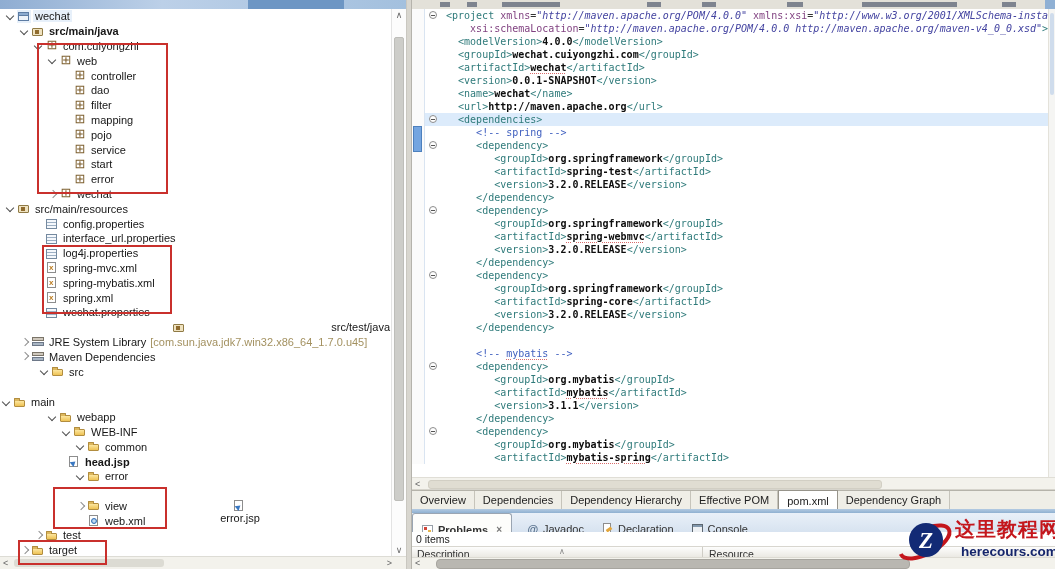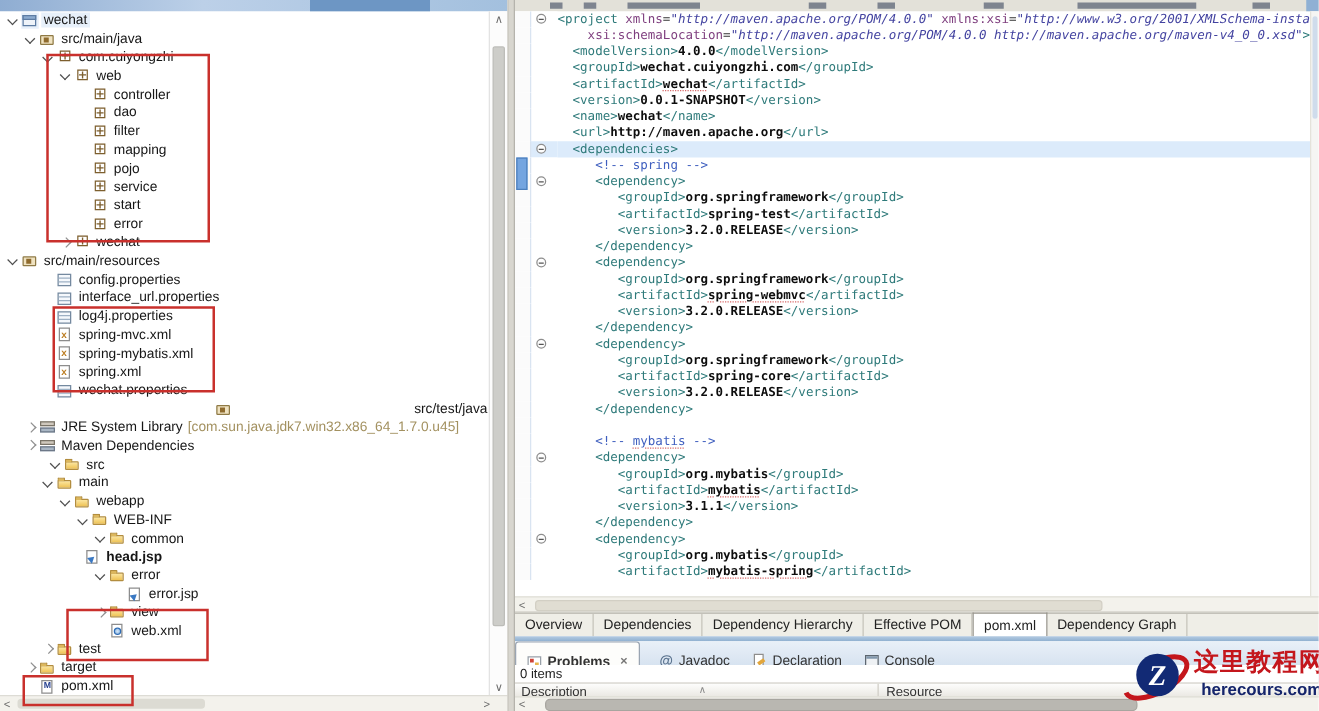--- a/index.html
+++ b/index.html
@@ -122,21 +122,21 @@
 <div class="screen">
 
   <aside class="explorer">
     <div class="exp-top"></div>
     <div class="tree" id="tree">
         <div class="trow sel" style="padding-left: 4px;">
           <span class="exp chev-d"></span>
           <span class="ic ic-project"></span>
           <span class="lbl">wechat</span>
         </div>
-        <div class="trow" style="padding-left: 18px;">
+        <div class="trow" style="padding-left: 18px; font-weight: bold;">
           <span class="exp chev-d"></span>
           <span class="ic ic-srcpkg"></span>
           <span class="lbl">src/main/java</span>
         </div>
         <div class="trow" style="padding-left: 32px;">
           <span class="exp chev-d"></span>
           <span class="ic ic-package">⊞</span>
           <span class="lbl">com.cuiyongzhi</span>
         </div>
         <div class="trow" style="padding-left: 46px;">
@@ -243,21 +243,21 @@
         <div class="trow" style="padding-left: 18px;">
           <span class="exp chev-r"></span>
           <span class="ic ic-lib"></span>
           <span class="lbl">Maven Dependencies</span>
         </div>
         <div class="trow" style="padding-left: 22px; margin-left: 16px;">
           <span class="exp chev-d"></span>
           <span class="ic ic-folder"></span>
           <span class="lbl">src</span>
         </div>
-        <div class="trow" style="padding-left: 32px;">
+        <div class="trow" style=" margin-top: 16px;">
           <span class="exp chev-d"></span>
           <span class="ic ic-folder"></span>
           <span class="lbl">main</span>
         </div>
         <div class="trow" style="padding-left: 46px;">
           <span class="exp chev-d"></span>
           <span class="ic ic-folder"></span>
           <span class="lbl">webapp</span>
         </div>
         <div class="trow" style="padding-left: 60px;">
@@ -273,21 +273,21 @@
         <div class="trow" style="padding-left: 54px; font-weight: bold;">
           <span class="exp"></span>
           <span class="ic ic-jsp"></span>
           <span class="lbl">head.jsp</span>
         </div>
         <div class="trow" style="padding-left: 74px;">
           <span class="exp chev-d"></span>
           <span class="ic ic-folder"></span>
           <span class="lbl">error</span>
         </div>
-        <div class="trow" style="padding-left: 88px;">
+        <div class="trow" style="padding-left: 88px; flex-direction: column;">
           <span class="exp"></span>
           <span class="ic ic-jsp"></span>
           <span class="lbl">error.jsp</span>
         </div>
         <div class="trow" style="padding-left: 74px;">
           <span class="exp chev-r"></span>
           <span class="ic ic-folder"></span>
           <span class="lbl">view</span>
         </div>
         <div class="trow" style="padding-left: 74px;">

